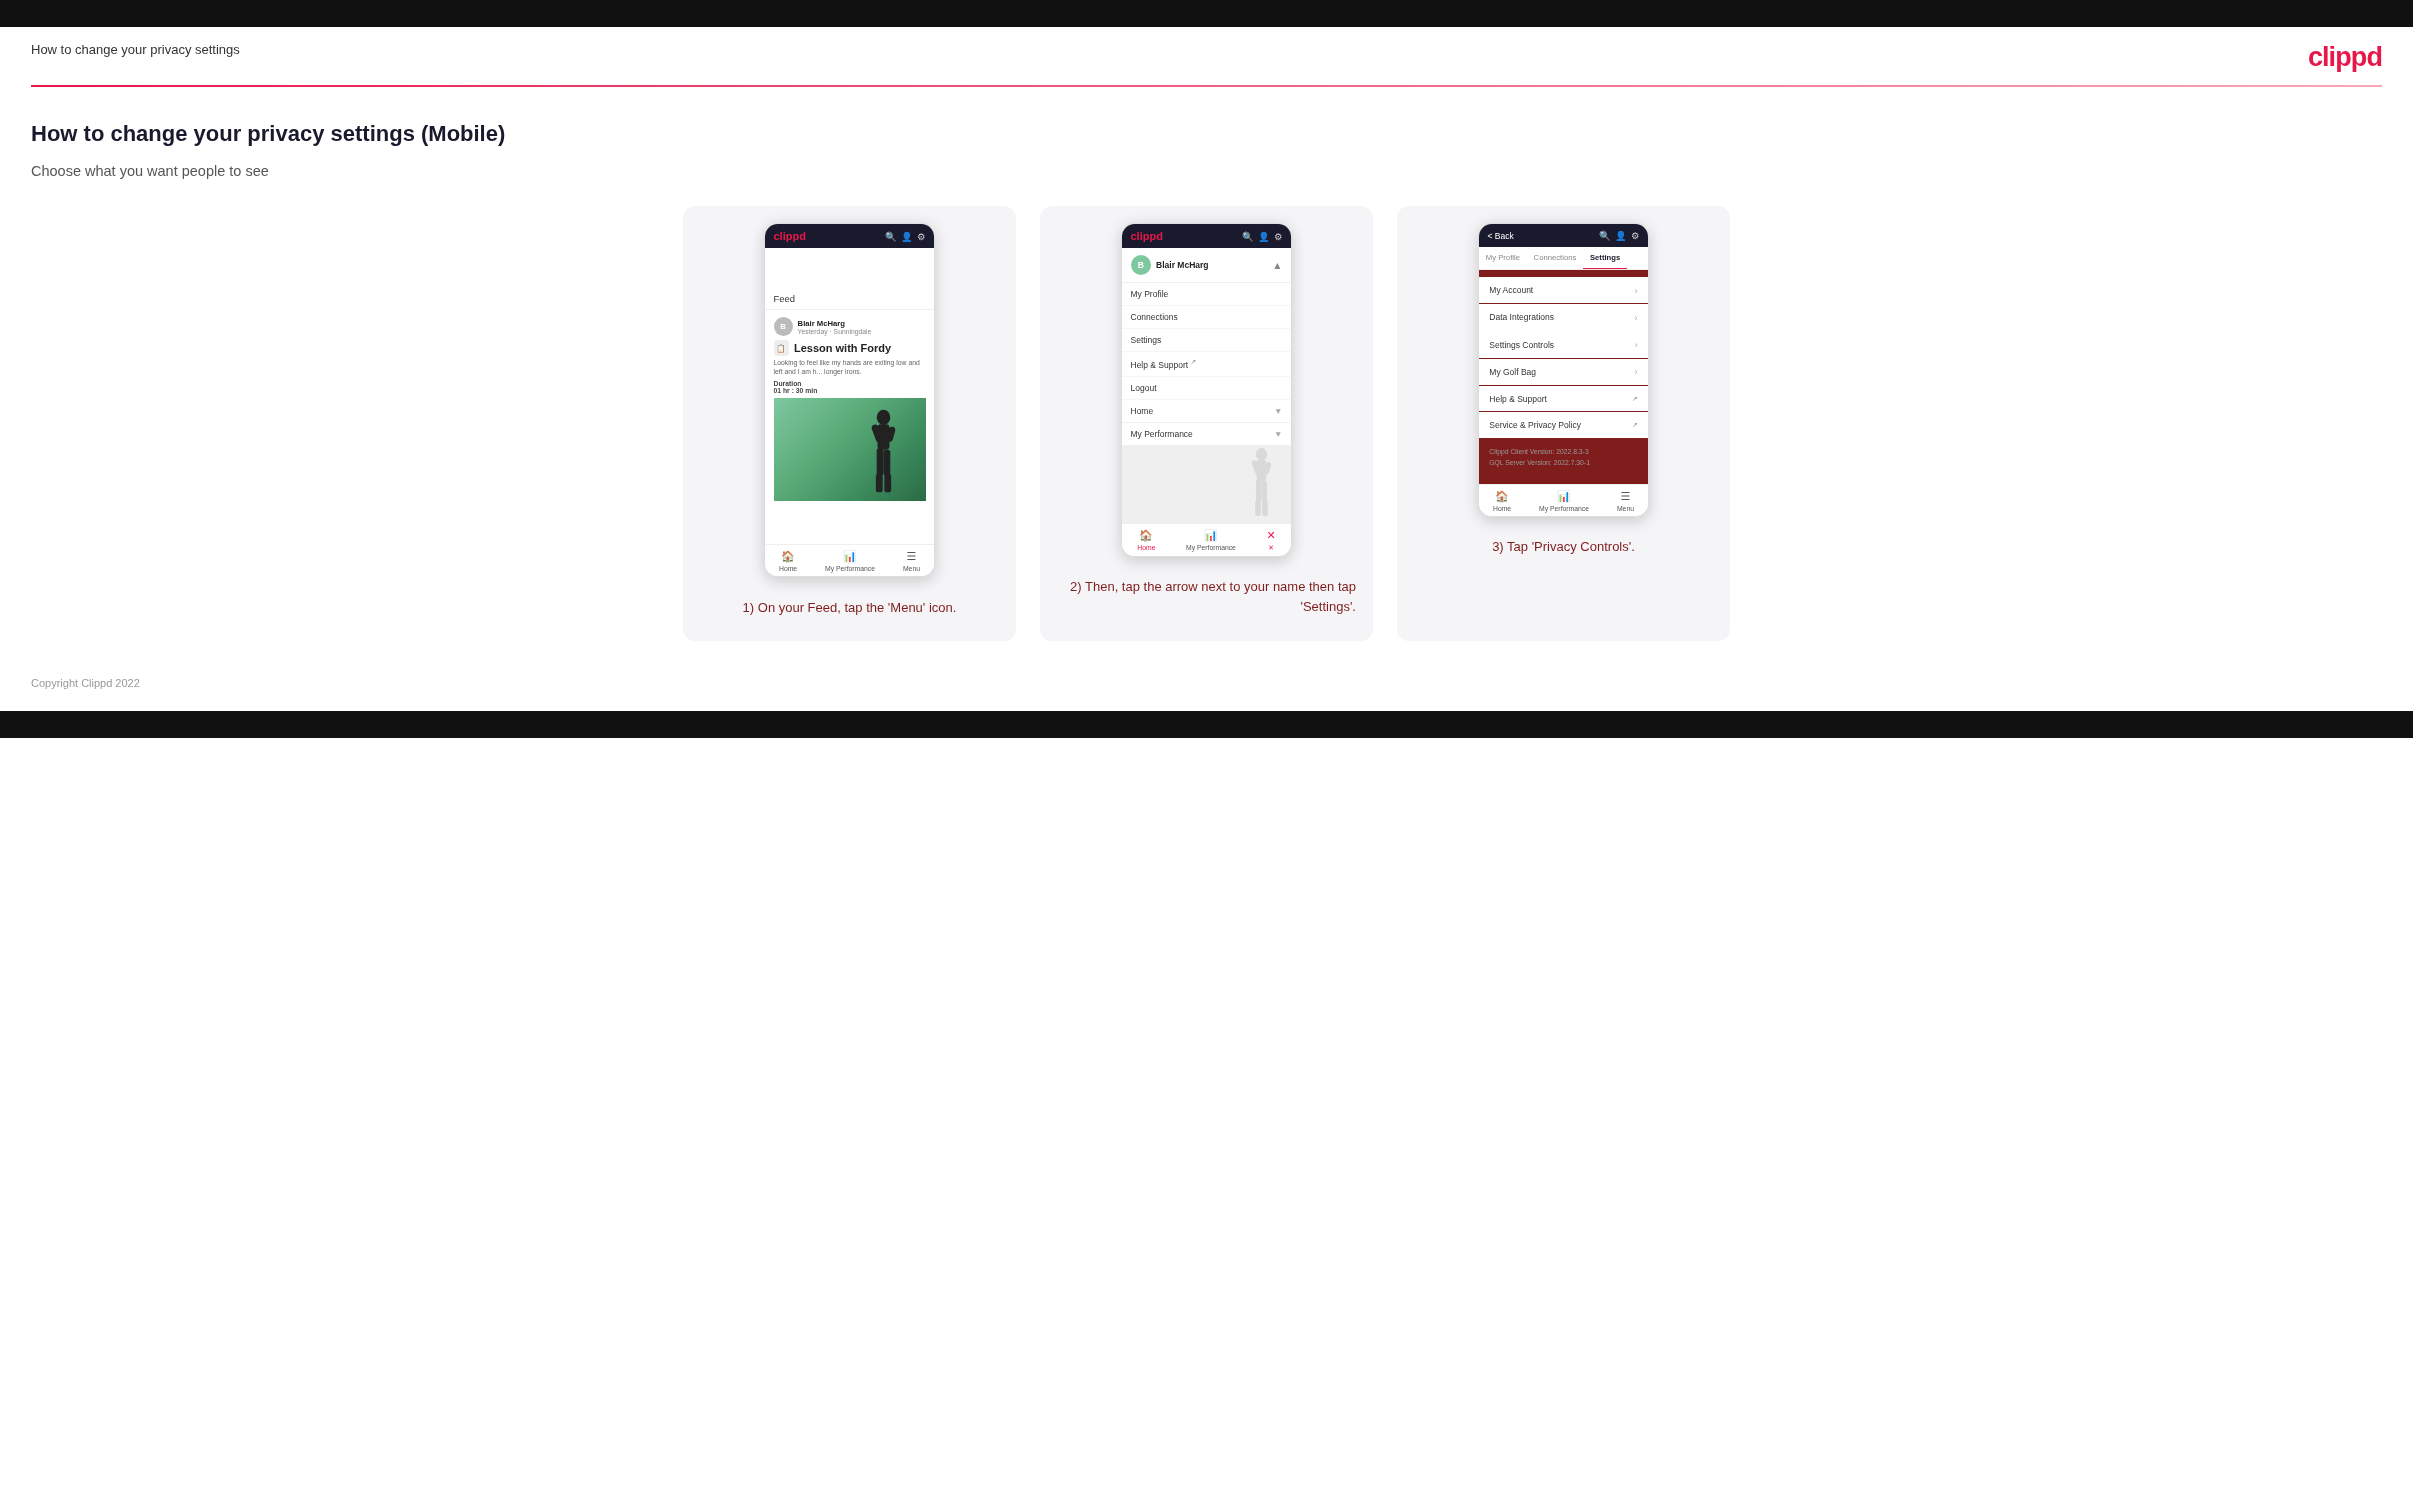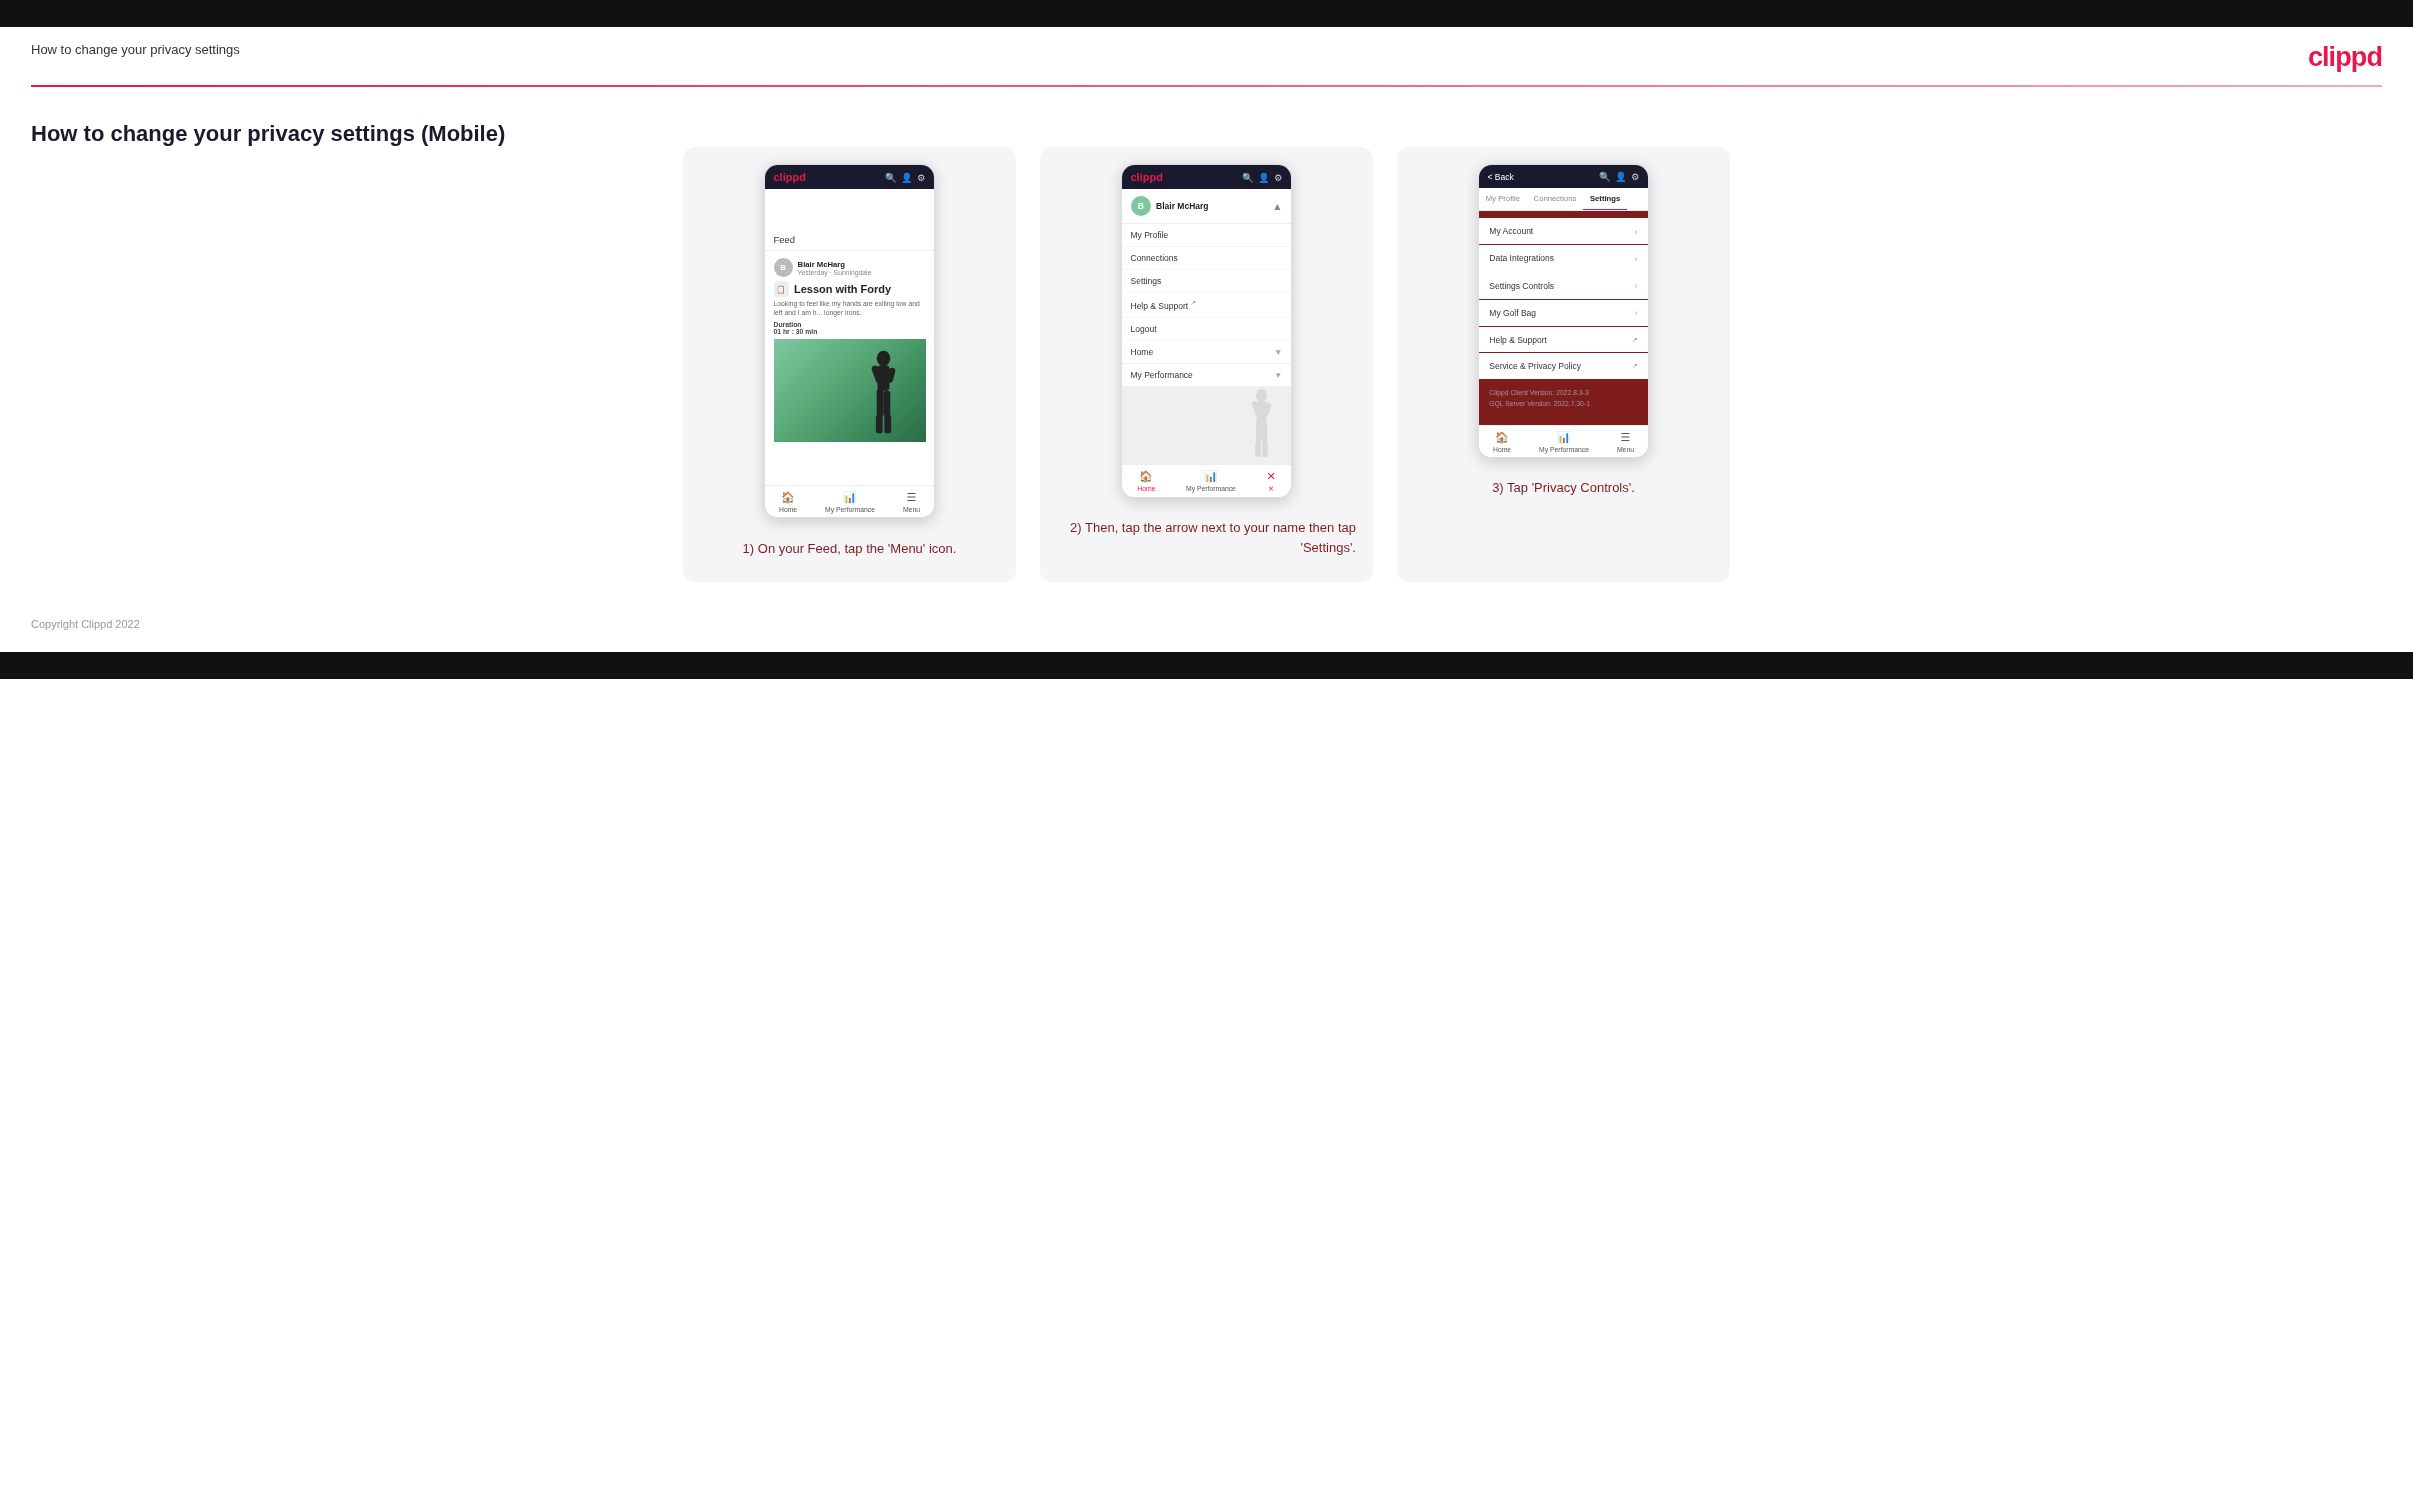--- a/index.html
+++ b/index.html
@@ -41,21 +41,21 @@
     }
 
     
     .main {
       padding: 34px 31px 17px 31px;
     }
     .page-title {
       font-size: 22px;
       font-weight: 800;
       color: #1a1a2e;
-      margin-bottom: 0;
+      margin-bottom: 16px;
     }
     .page-subtitle {
       font-size: 14.5px;
       color: #555;
       margin-bottom: 27px;
     }
 
     
     .steps-row {
       display: flex;
@@ -357,20 +357,21 @@
 
 <div class="header">
   <span class="header-title">How to change your privacy settings</span>
   <span class="logo">clippd</span>
 </div>
 
 <div class="header-divider"></div>
 
 <div class="main">
   <h1 class="page-title">How to change your privacy settings (Mobile)</h1>
+  <p class="page-subtitle">Choose what you want people to see</p>
 
   <div class="steps-row">
 
     <div class="step-card">
       <div class="phone-mockup">
 
         <div class="phone-topbar">
           <span class="phone-logo">clippd</span>
           <div class="phone-icons">
             <span class="phone-icon">🔍</span>

